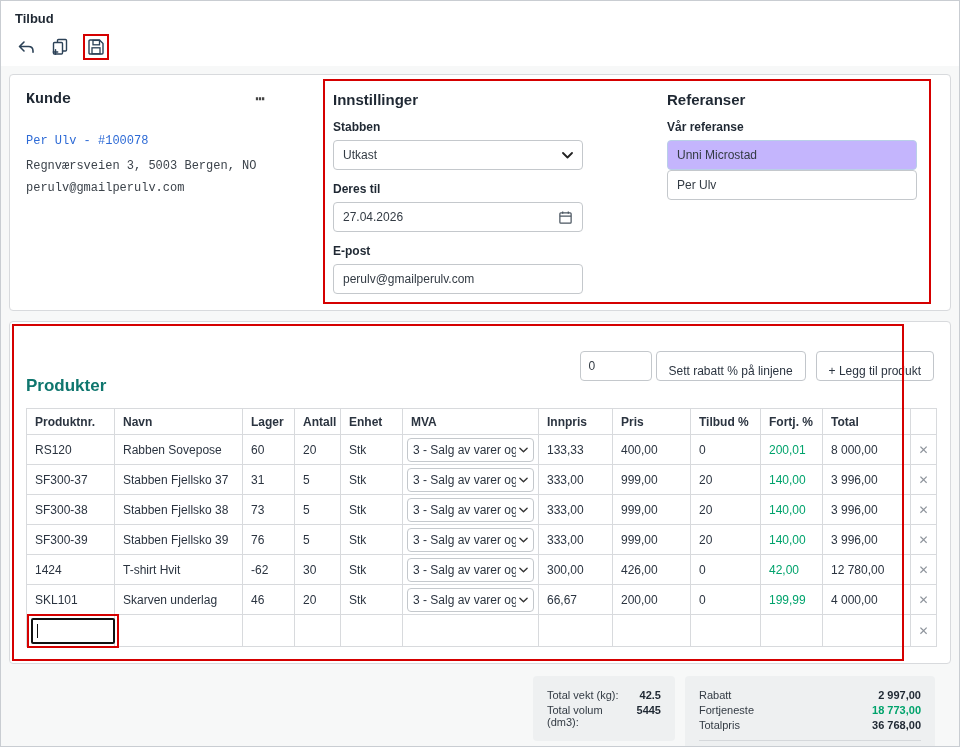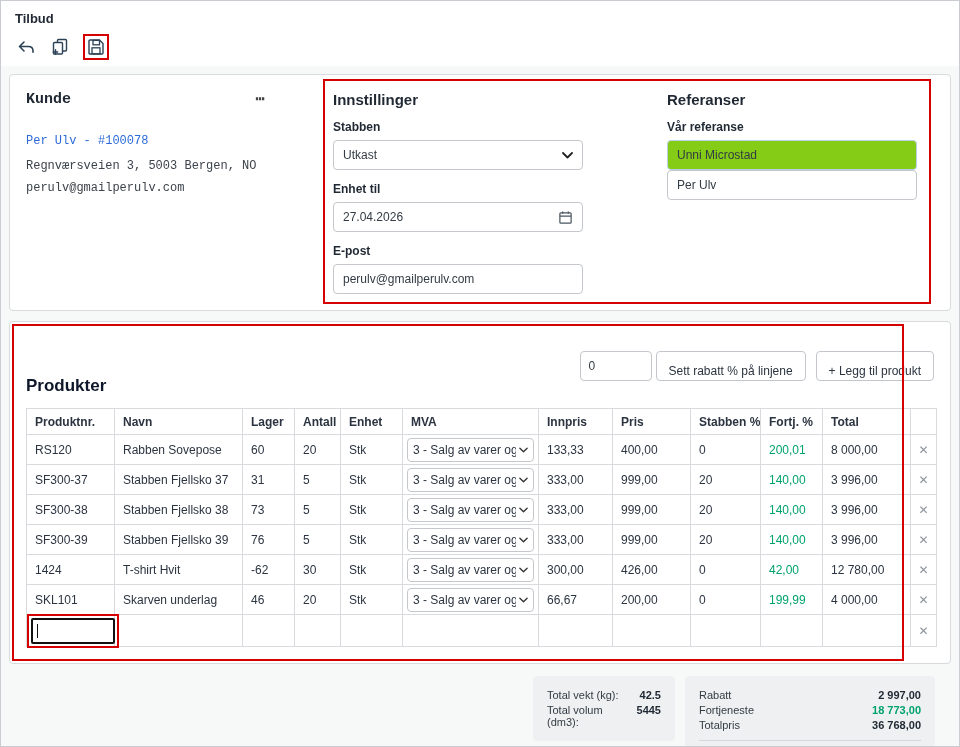--- a/index.html
+++ b/index.html
@@ -41,27 +41,27 @@
 
   .field-label { font-size:12px; font-weight:600; color:#1f2833; margin:12px 0 6px 0; }
   .fcol { width:250px; flex:none; }
   .input, .select {
     width:250px; height:30px; border:1px solid #c4c8cc; border-radius:4px;
     font-size:12px; color:#333b44; padding:0 9px; background:#fff;
     display:flex; align-items:center; cursor:text;
   }
   .select { justify-content:space-between; cursor:pointer; }
   .date-input { justify-content:space-between; }
-  .input-highlight { background:#84cc16; border-color:#b9cfe8; }
+  .input-highlight { background:#c4b5fd; border-color:#b9cfe8; }
 
   
   .card2 { position:relative; padding:14px 16px 16px 16px; }
   .products-annotation { top:2px; left:2px; right:46px; bottom:2px; }
   .products-header { display:flex; align-items:center; margin-bottom:12px; }
-  .products-title { font-size:17px; font-weight:600; color:#0f172a; margin-right:auto;margin-top:40px; }
+  .products-title { font-size:17px; font-weight:600; color:#0f766e; margin-right:auto;margin-top:40px; }
   .discount-input {
     width:72px; height:30px; border:1px solid #c4c8cc; border-radius:4px;
     font-size:12px; padding:0 8px; color:#333b44; font-family:"Liberation Sans", sans-serif;
   }
   .btn {
     height:30px; border:1px solid #c2c6cb; background:#fff; border-radius:4px;
     font-size:12px; padding:12px 12px; color:#2b3440; cursor:pointer; margin-left:4px;
     font-family:"Liberation Sans", sans-serif; white-space:nowrap;
   }
   .btn-add { margin-left:10px; }
@@ -151,21 +151,21 @@
 
       <div class="fcol">
         <div class="section-heading">Innstillinger</div>
         <div class="field-label">Stabben</div>
         <div class="select">
           <span>Utkast</span>
           <svg width="11" height="7" viewBox="0 0 11 7">
             <polyline points="1,1 5.5,5.5 10,1" stroke="#222" stroke-width="1.8" fill="none" stroke-linecap="round" stroke-linejoin="round"></polyline>
           </svg>
         </div>
-        <div class="field-label">Enhet til</div>
+        <div class="field-label">Deres til</div>
         <div class="input date-input">
           <span>27.04.2026</span>
           <svg width="15" height="15" viewBox="0 0 16 16">
             <rect x="2" y="3" width="12" height="11" rx="1" stroke="#4a5560" stroke-width="1.3" fill="none"></rect>
             <path d="M2 6.5 H14 M5 1.5 V4 M11 1.5 V4" stroke="#4a5560" stroke-width="1.3" fill="none"></path>
           </svg>
         </div>
         <div class="field-label">E-post</div>
         <div class="input">
           <span>perulv@gmailperulv.com</span>
@@ -213,21 +213,21 @@
       <thead>
         <tr>
           <th>Produktnr.</th>
           <th>Navn</th>
           <th>Lager</th>
           <th>Antall</th>
           <th>Enhet</th>
           <th>MVA</th>
           <th>Innpris</th>
           <th>Pris</th>
-          <th>Stabben %</th>
+          <th>Tilbud %</th>
           <th>Fortj. %</th>
           <th>Total</th>
           <th></th>
         </tr>
       </thead>
       <tbody id="product-rows">
           <tr>
     <td>RS120</td>
     <td>Rabben Sovepose</td>
     <td>60</td>

